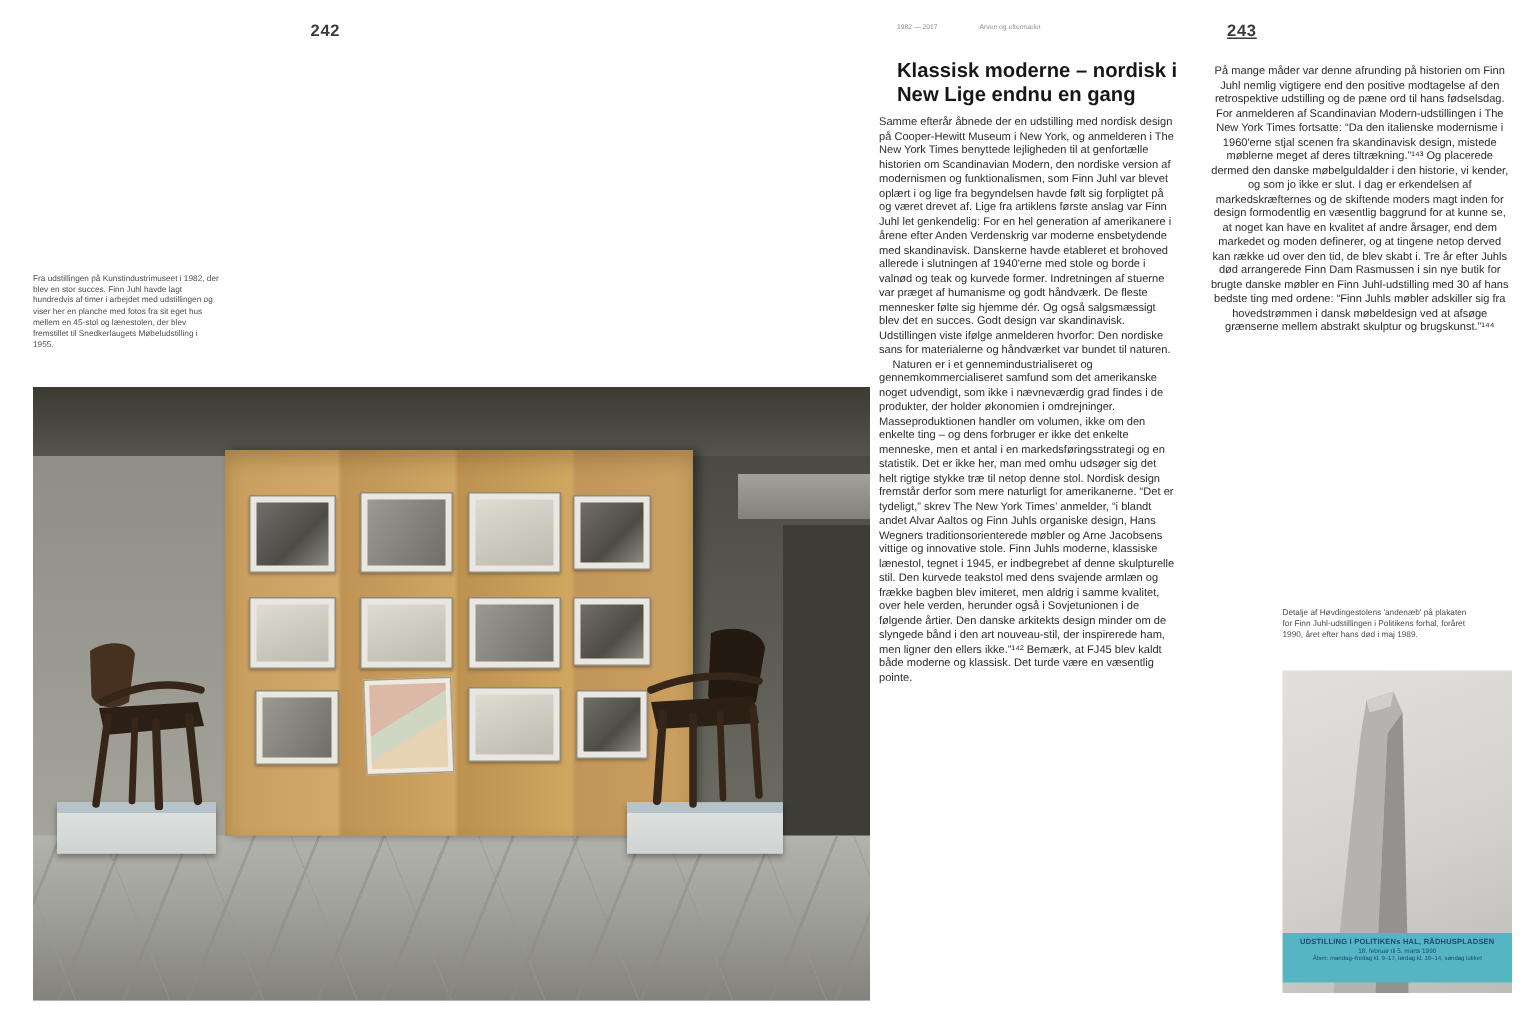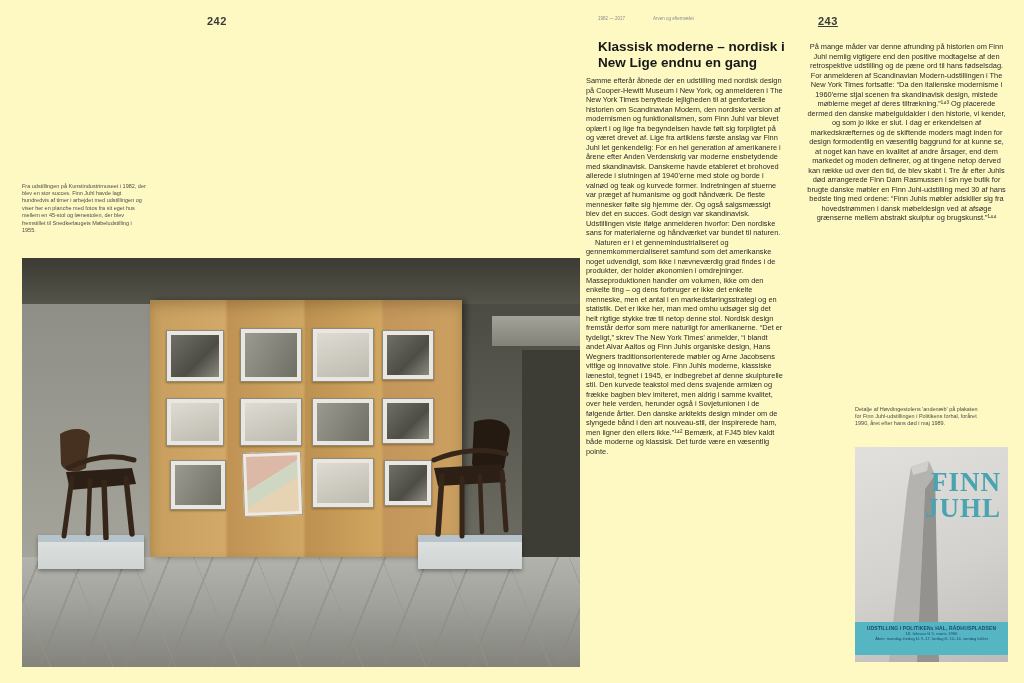--- a/index.html
+++ b/index.html
@@ -1,16 +1,16 @@
 <!DOCTYPE html>
 <html><head>
 <meta charset="utf-8">
 <style>
   html,body{margin:0;padding:0;background:#e8e8e6;}
-  .canvas{position:relative;width:1024px;height:683px;background:#fef9c3;overflow:hidden;
+  .canvas{position:relative;width:1024px;height:683px;background:#ffffff;overflow:hidden;
           font-family:"Liberation Sans",sans-serif;color:#222;}
   .abs{position:absolute;}
   .pagenum{font-size:11px;font-weight:bold;color:#3a3a3a;letter-spacing:.5px;}
   .tiny{font-size:9px;line-height:1.35;color:#8c8c8c;transform:scale(.5);transform-origin:0 0;white-space:nowrap;}
   .capt{font-size:11px;line-height:1.34;color:#4c4c4c;transform:scale(.5);transform-origin:0 0;}
   .caption-block{left:22px;top:182px;width:250px;}
   .article-h{left:598px;top:39px;width:190px;font-size:13.5px;line-height:1.22;font-weight:bold;color:#171717;}
   .col{width:197px;font-size:7.4px;line-height:9.5px;color:#2a2a2a;text-align:left;}
   .col p{margin:0;}
   .col p + p{text-indent:9px;}
@@ -154,24 +154,20 @@
   </div>
 
   <div class="abs capt poster-capt">Detalje af Høvdingestolens 'andenæb' på plakaten for Finn Juhl-udstillingen i Politikens forhal, foråret 1990, året efter hans død i maj 1989.</div>
 
   <div class="abs poster">
     <svg width="153" height="215" viewBox="0 0 153 215" style="position:absolute;left:0;top:0;">
       <path d="M34 215 L62 215 L70 42 L80 28 L74 14 L56 20 L52 44 Z" fill="#b4b3af"></path>
       <path d="M62 215 L70 42 L80 28 L84 215 Z" fill="#93928e"></path>
       <path d="M56 20 L74 14 L72 24 L58 28 Z" fill="#d0cfcb"></path>
     </svg>
-    <div class="poster-title" style="color: rgb(74, 163, 176);">
-      <div>FINN</div>
-      <div>JUHL</div>
-    </div>
     <div class="banner" style="background: rgb(86, 181, 195); color: rgb(26, 74, 110);">
       <div class="banner-inner">
         <div class="bl1">UDSTILLING I POLITIKENs HAL, RÅDHUSPLADSEN</div>
         <div class="bl2">18. februar til 5. marts 1990</div>
         <div class="bl3">Åben: mandag–fredag kl. 9–17, lørdag kl. 10–14, søndag lukket</div>
       </div>
     </div>
   </div>
 
 </div>

